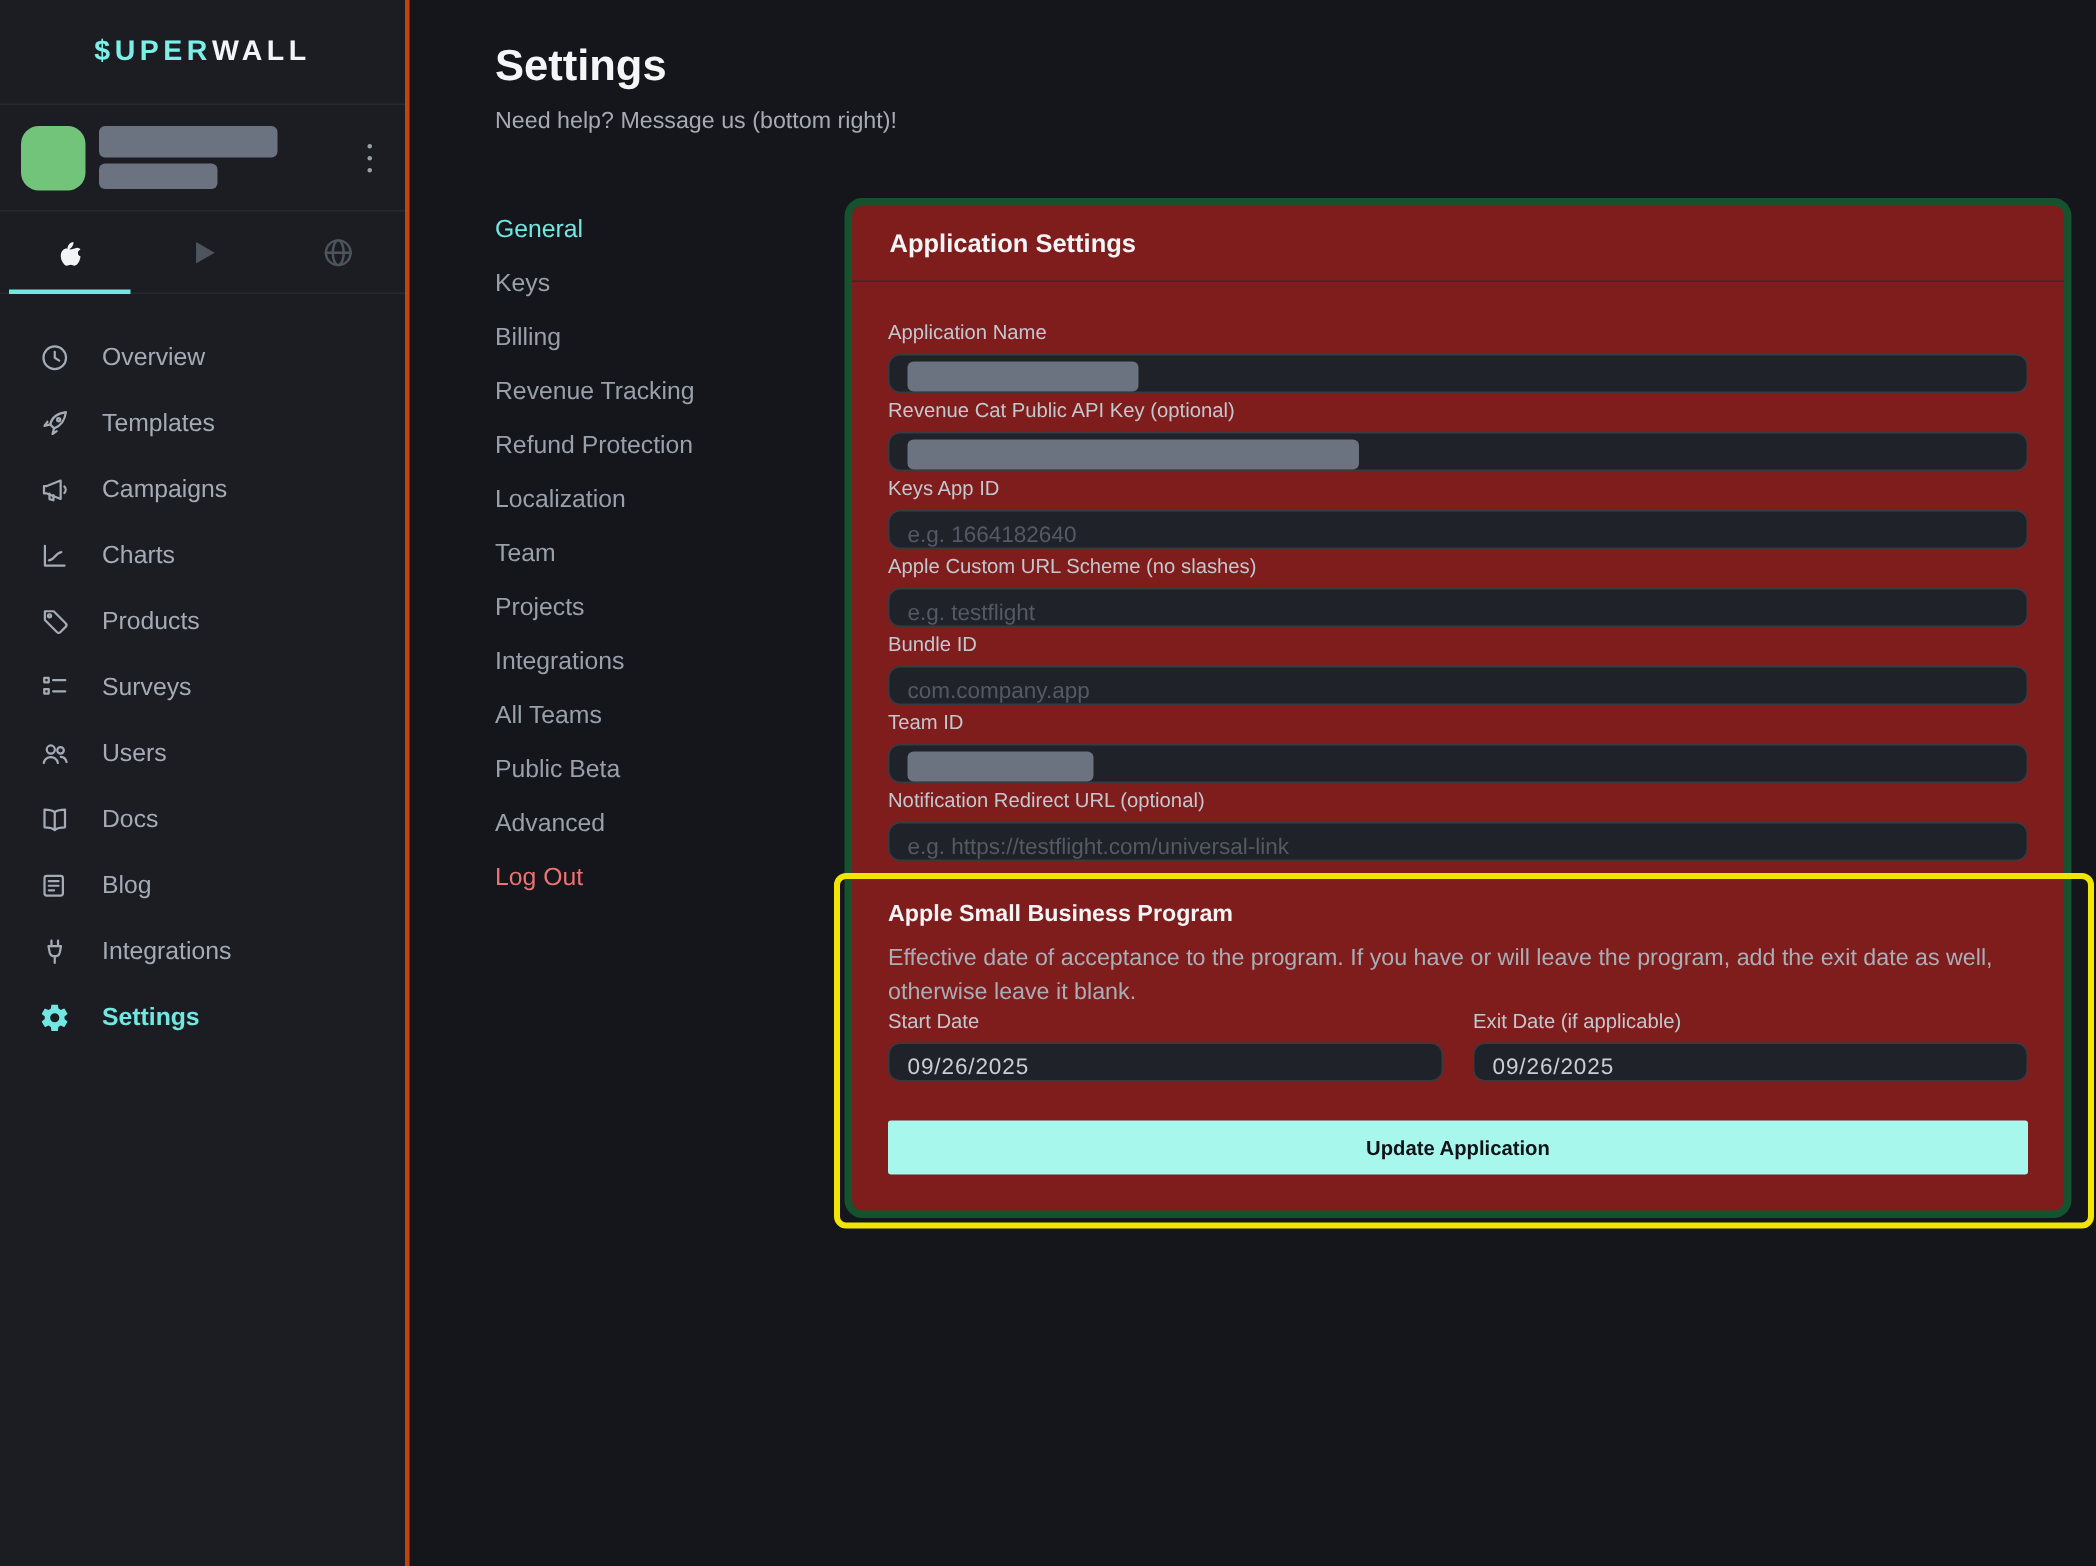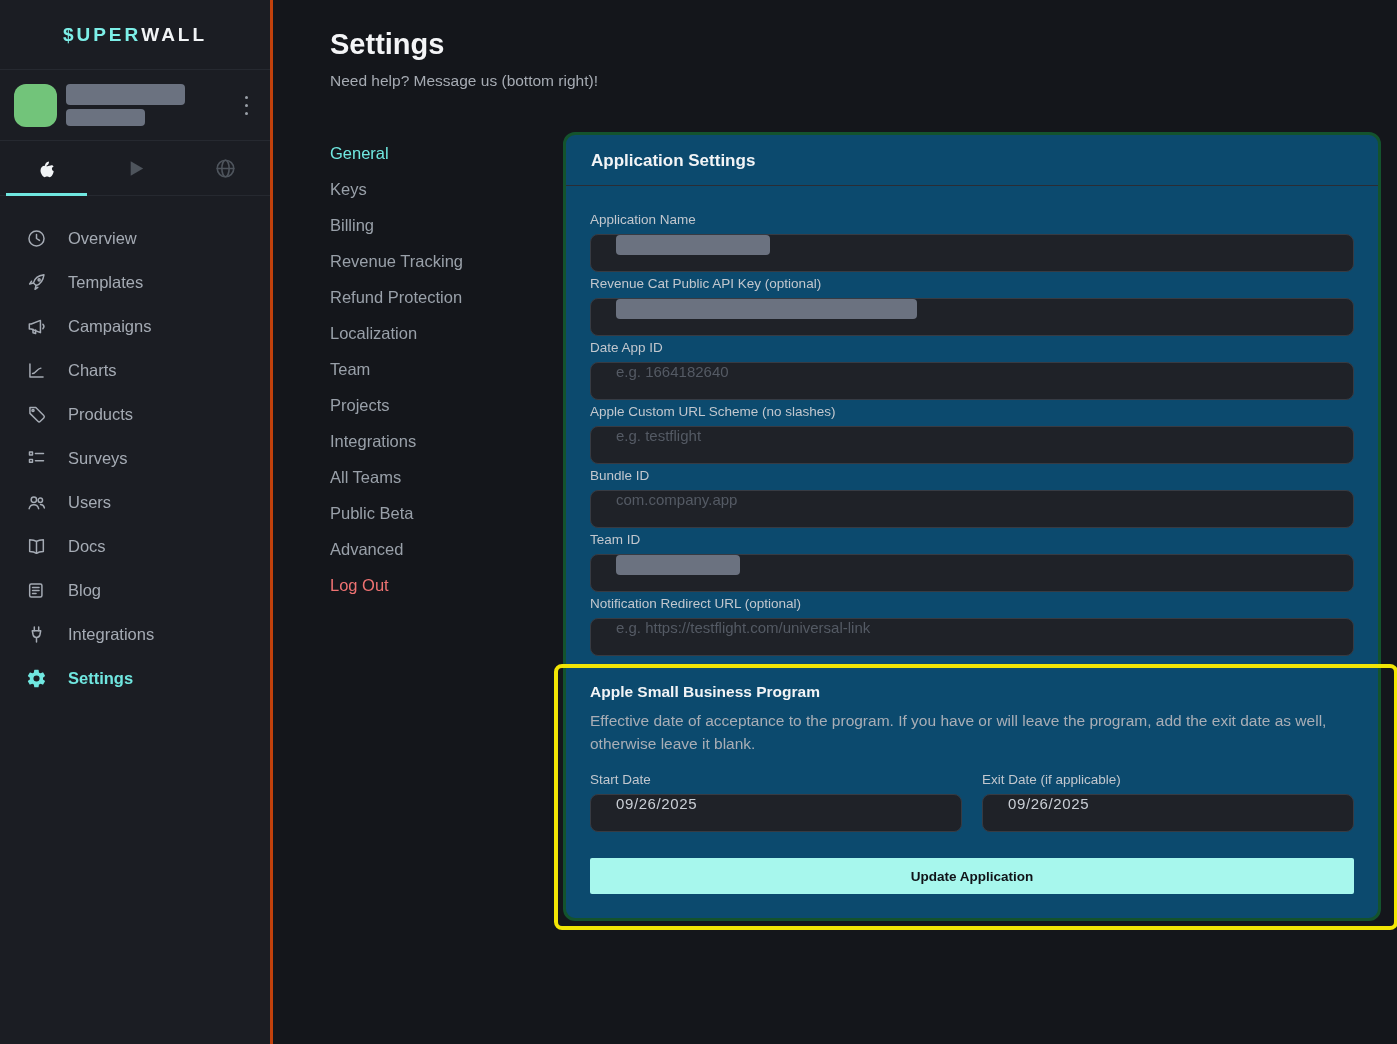--- a/index.html
+++ b/index.html
@@ -47,40 +47,40 @@
   main { flex:1; padding:28px 0 0 57px; }
   h1 { margin:0; font-size:29px; font-weight:700; color:#f4f5f7; }
   .subtitle { margin:11px 0 0; font-size:15.5px; color:#a6abb3; }
 
   .content { display:flex; margin-top:42px;gap:16px; }
   .settings-nav { width:217px; flex:none; padding-top:3px; }
   .snav-item { height:36px; line-height:36px; font-size:16.5px; color:#99a0a9; cursor:pointer; }
   .snav-item.active { color:var(--accent,#70e7e0); }
   .snav-item.danger { color:var(--danger,#ef7272); }
 
-  .panel { width:818px; background:#0c4a6e; border:3px solid #14532d; border-radius:12px;
+  .panel { width:818px; background:#7f1d1d; border:5px solid #14532d; border-radius:12px;
            align-self:flex-start; }
   .panel-header { height:51px; line-height:51px; padding:0 25px; font-size:17px; font-weight:700;
                   color:#f2f4f6; border-bottom:1px solid #2a2d35; }
   .panel-body { padding:26px 24px 24px; }
 
   .field { margin-bottom:4px; }
   .flabel { display:block; font-size:13.5px; color:#c2c7ce; margin-bottom:7px; }
-  .input { height:38px; background:#1f2228; border:1px solid #373b43; border-radius:8px;
-           display:flex; align-items:flex-start; padding:0 25px; cursor:text; }
+  .input { height:26px; background:#1f2228; border:1px solid #373b43; border-radius:8px;
+           display:flex; align-items:flex-end; padding:0 12px; cursor:text; }
   .pill { height:20px; border-radius:4px; background:var(--redacted,#6b7280); }
   .ph { font-size:15px; color:#545a64; }
   .val { font-size:15px; color:#c9ced5; letter-spacing:.6px; }
 
   .sbp { position:relative; margin-top:27px; }
   .sbp-highlight { position:absolute; top:-19px; left:-36px; right:-44px; bottom:-36px;
                    border:4px solid var(--yellow,#f2e505); border-radius:8px; pointer-events:none; }
   .sbp h3 { margin:0; font-size:15.5px; font-weight:700; color:#f2f4f6; }
   .sbp p  { margin:8px 0 0; font-size:15.5px; line-height:23px; color:#a9aeb6; max-width:782px; }
-  .dates { display:flex; gap:20px; margin-top:17px; }
+  .dates { display:flex; gap:20px; }
   .date-col { flex:1; }
   .update-btn { margin-top:26px; width:100%; height:36px; border:none; border-radius:2px;
                 background:var(--btn,#a7f7ed); color:#101318; font-size:13.5px; font-weight:700;
                 font-family:inherit; cursor:pointer; }
 </style>
 </head>
 <body>
 
 <div class="app">
 
@@ -299,21 +299,21 @@
                   <span class="pill" style="width: 154px;"></span>
                 </div>
               </div>
               <div class="field">
                 <label class="flabel">Revenue Cat Public API Key (optional)</label>
                 <div class="input">
                   <span class="pill" style="width: 301px;"></span>
                 </div>
               </div>
               <div class="field">
-                <label class="flabel">Date App ID</label>
+                <label class="flabel">Keys App ID</label>
                 <div class="input">
                   <span class="ph">e.g. 1664182640</span>
                 </div>
               </div>
               <div class="field">
                 <label class="flabel">Apple Custom URL Scheme (no slashes)</label>
                 <div class="input">
                   <span class="ph">e.g. testflight</span>
                 </div>
               </div>

